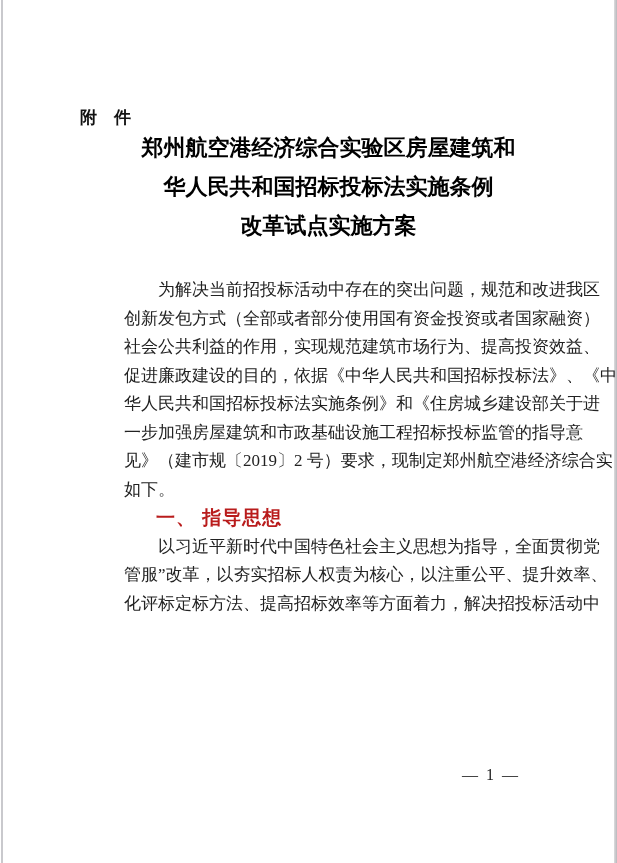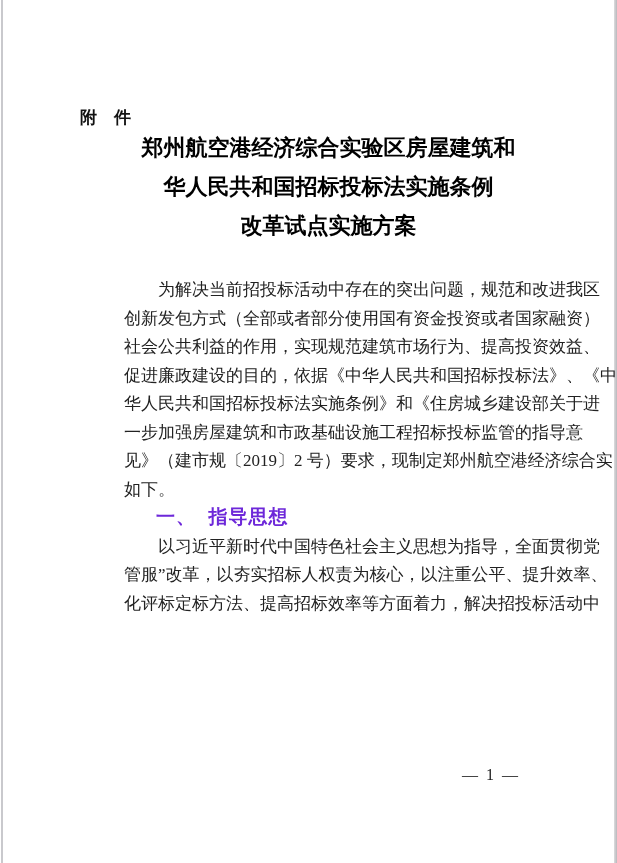--- a/index.html
+++ b/index.html
@@ -59,26 +59,26 @@
     left: 92px;
     width: 490px;
     font-size: 17px;
     line-height: 28.5px;
     color: #222;
     margin-left: 32px;
   }
   .line { white-space: nowrap; }
   .indent { text-indent: 34px; }
   .section-heading {
-    font-family: Liberation Mono, monospace;
+    font-family: Liberation Sans, sans-serif;
     font-weight: bold;
     font-size: 19px;
     padding-left: 32px;
     letter-spacing: 1px;
-    color: #6d28d9;
+    color: #b91c1c;
     white-space: nowrap;
   }
   .page-number {
     position: absolute;
     top: 766px;
     left: 462px;
     font-size: 16px;
     letter-spacing: 2px;
     color: #1c1c1c;
     white-space: nowrap;

